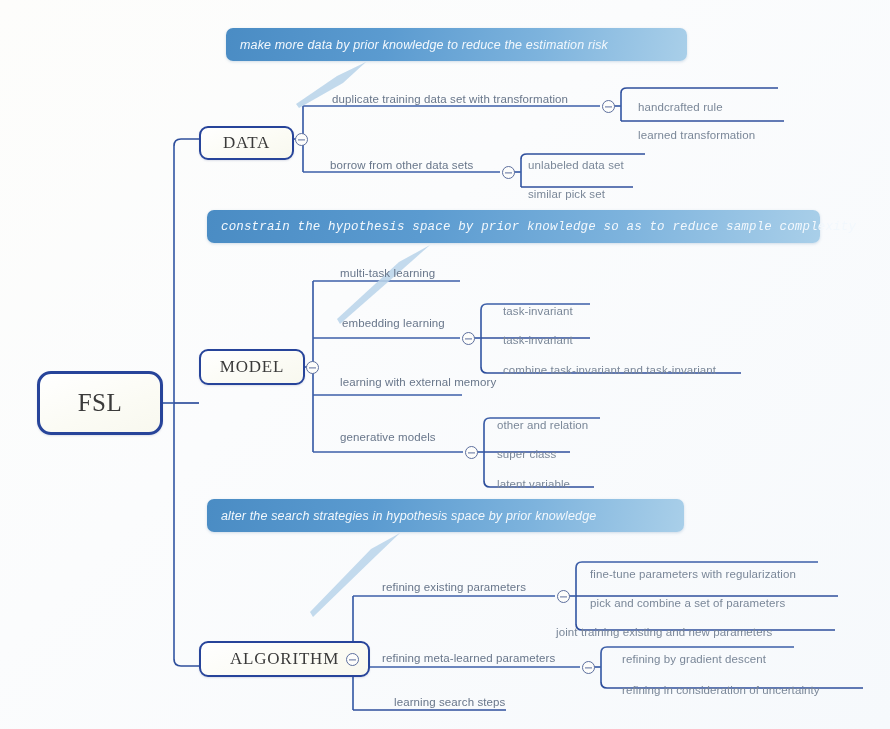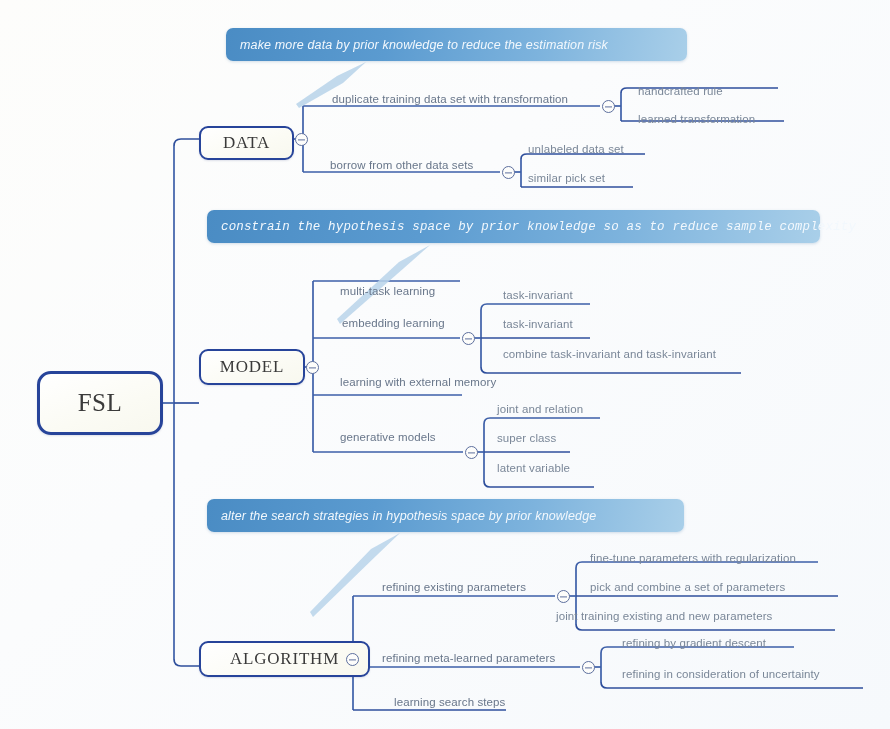--- a/index.html
+++ b/index.html
@@ -58,21 +58,21 @@
 
   
   .leaf {
     position: absolute;
     font-size: 11.5px;
     color: #6e7b8c;
     white-space: nowrap;
     letter-spacing: 0.1px;
   }
   .leaf.l2 { color: #68768a; }
-  .leaf.l3 { color: #7a8798; }
+  .leaf.l3 { color: #7a8798; margin-top: 16px; }
 
   
   .toggle {
     position: absolute;
     width: 13px; height: 13px;
     border: 1.3px solid #5d6f9e;
     border-radius: 50%;
     background: #fdfdfb;
   }
   .toggle::after {
@@ -196,29 +196,29 @@
   <div class="toggle" style="left:582px; top:661px;"></div>
 
   <span class="leaf l2" style="left:332px; top:93px;">duplicate training data set with transformation</span>
   <span class="leaf l2" style="left:330px; top:159px;">borrow from other data sets</span>
 
   <span class="leaf l3" style="left:638px; top:85px;">handcrafted rule</span>
   <span class="leaf l3" style="left:638px; top:113px;">learned transformation</span>
   <span class="leaf l3" style="left:528px; top:143px;">unlabeled data set</span>
   <span class="leaf l3" style="left:528px; top:172px;">similar pick set</span>
 
-  <span class="leaf l2" style="left:340px; top:285px;">multi-task learning</span>
+  <span class="leaf l2" style="left:340px; top:267px;">multi-task learning</span>
   <span class="leaf l2" style="left:342px; top:317px;">embedding learning</span>
   <span class="leaf l2" style="left:340px; top:376px;">learning with external memory</span>
   <span class="leaf l2" style="left:340px; top:431px;">generative models</span>
 
   <span class="leaf l3" style="left:503px; top:289px;">task-invariant</span>
   <span class="leaf l3" style="left:503px; top:318px;">task-invariant</span>
   <span class="leaf l3" style="left:503px; top:348px;">combine task-invariant and task-invariant</span>
-  <span class="leaf l3" style="left:497px; top:403px;">joint and relation</span>
+  <span class="leaf l3" style="left:497px; top:403px;">other and relation</span>
   <span class="leaf l3" style="left:497px; top:432px;">super class</span>
   <span class="leaf l3" style="left:497px; top:462px;">latent variable</span>
 
   <span class="leaf l2" style="left:382px; top:581px;">refining existing parameters</span>
   <span class="leaf l2" style="left:382px; top:652px;">refining meta-learned parameters</span>
   <span class="leaf l2" style="left:382px; top:696px;padding-left:12px;">learning search steps</span>
 
   <span class="leaf l3" style="left:590px; top:552px;">fine-tune parameters with regularization</span>
   <span class="leaf l3" style="left:590px; top:581px;">pick and combine a set of parameters</span>
   <span class="leaf l3" style="left:556px; top:610px;">joint training existing and new parameters</span>

